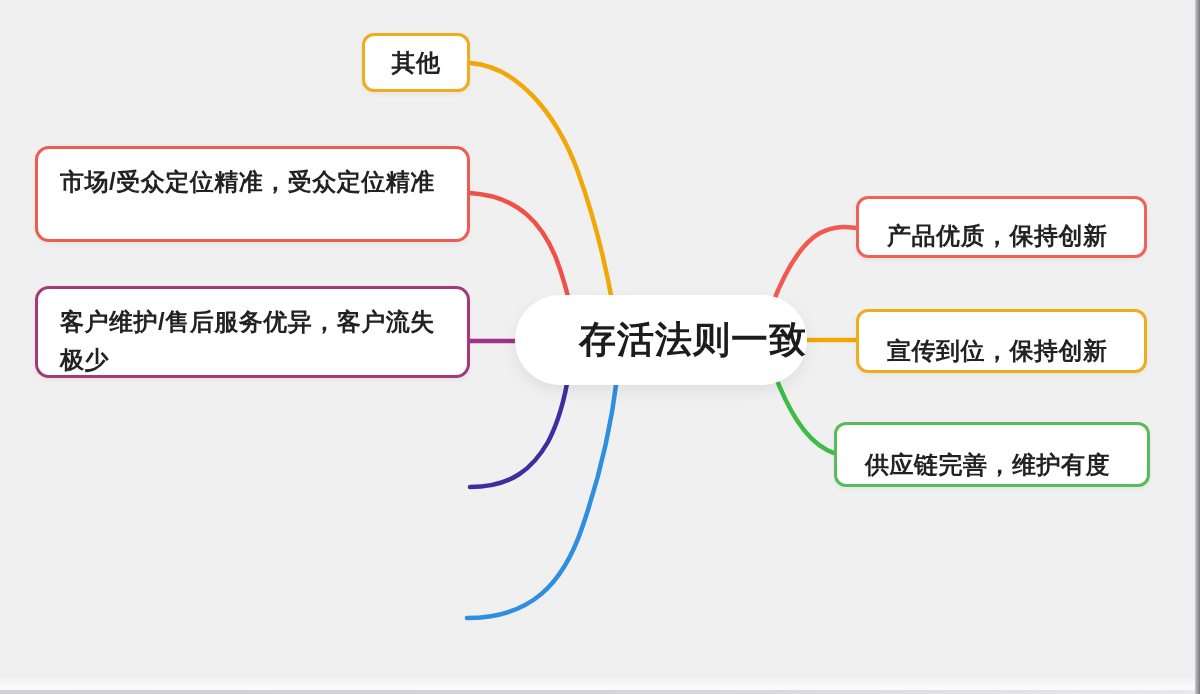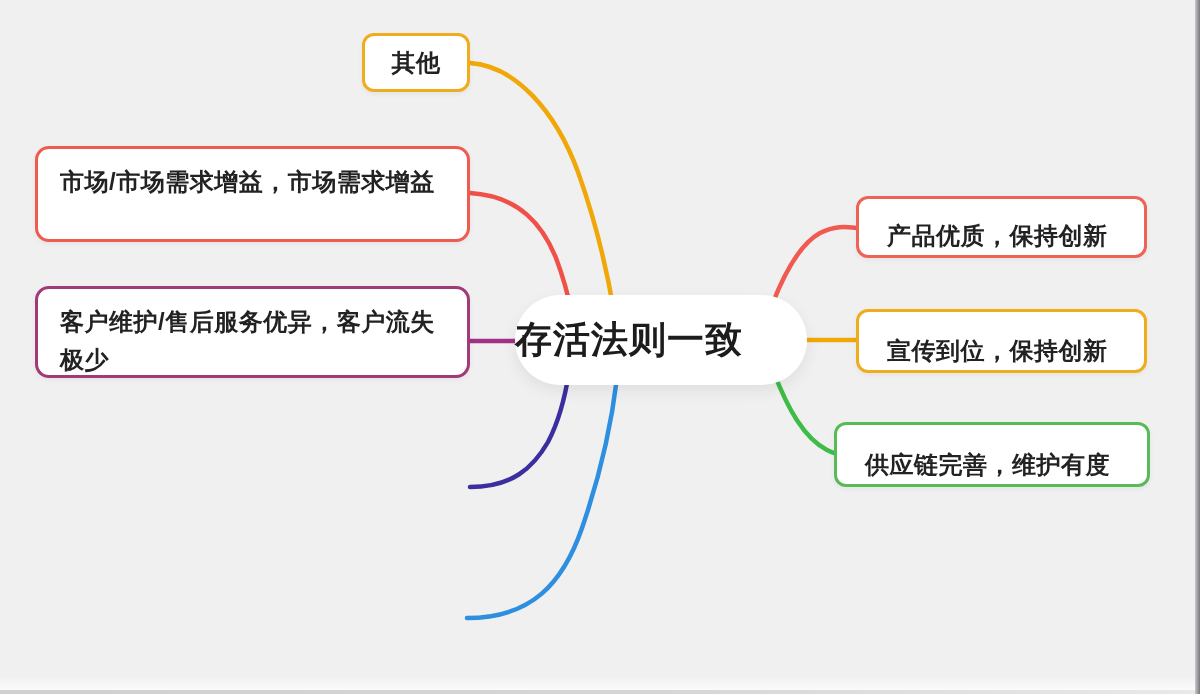--- a/index.html
+++ b/index.html
@@ -39,21 +39,21 @@
   
   .node.big{padding:14px 20px 10px 22px;}
   
   .node.single{display:flex;align-items:flex-end;padding:0 18px 0 28px;border-radius:12px;}
   .node.small{display:flex;align-items:center;justify-content:center;border-radius:12px;padding:0 10px;}
   .central{
     position:absolute;
     left:515px;top:295px;width:292px;height:90px;
     background:#ffffff;
     border-radius:46px;
-    display:flex;align-items:center;justify-content:flex-start;
+    display:flex;align-items:center;justify-content:flex-end;
     font-size:37px;font-weight:700;color:#1c1c1c;
     letter-spacing:1px;
     box-shadow:0 6px 16px rgba(0,0,0,0.07);
   }
   .bottom-fade{
     position:absolute;left:0;right:0;bottom:4px;height:14px;
     background:linear-gradient(#f1f0f0,#fbfbfb);
   }
   .bottom-edge{
     position:absolute;left:0;right:0;bottom:0;height:4px;
@@ -78,21 +78,21 @@
     <path d="M772,305 C787,266 802,243 820,233 C836,225 847,227 857,228" style="stroke: rgb(240, 90, 80);"></path>
     <path d="M790,340 L857,340" style="stroke: rgb(240, 167, 8);"></path>
     <path d="M774,373 C788,409 804,438 827,450 C841,457 848,456 856,455" style="stroke: rgb(63, 188, 71);"></path>
   </svg>
 
   <div class="node small" style="left: 362px; top: 33px; width: 108px; height: 59px; border-color: rgb(239, 172, 29);">
     <span class="txt">其他</span>
   </div>
 
   <div class="node big" style="left: 35px; top: 146px; width: 435px; height: 96px; border-color: rgb(237, 91, 81);">
-    <span class="txt">市场/市场需求增益，市场需求增益</span>
+    <span class="txt">市场/受众定位精准，受众定位精准</span>
   </div>
 
   <div class="node big" style="left: 35px; top: 286px; width: 435px; height: 92px; border-color: rgb(160, 58, 121);">
     <span class="txt">客户维护/售后服务优异，客户流失极少</span>
   </div>
 
 
 
   <div class="central">
     <span>存活法则一致</span>

